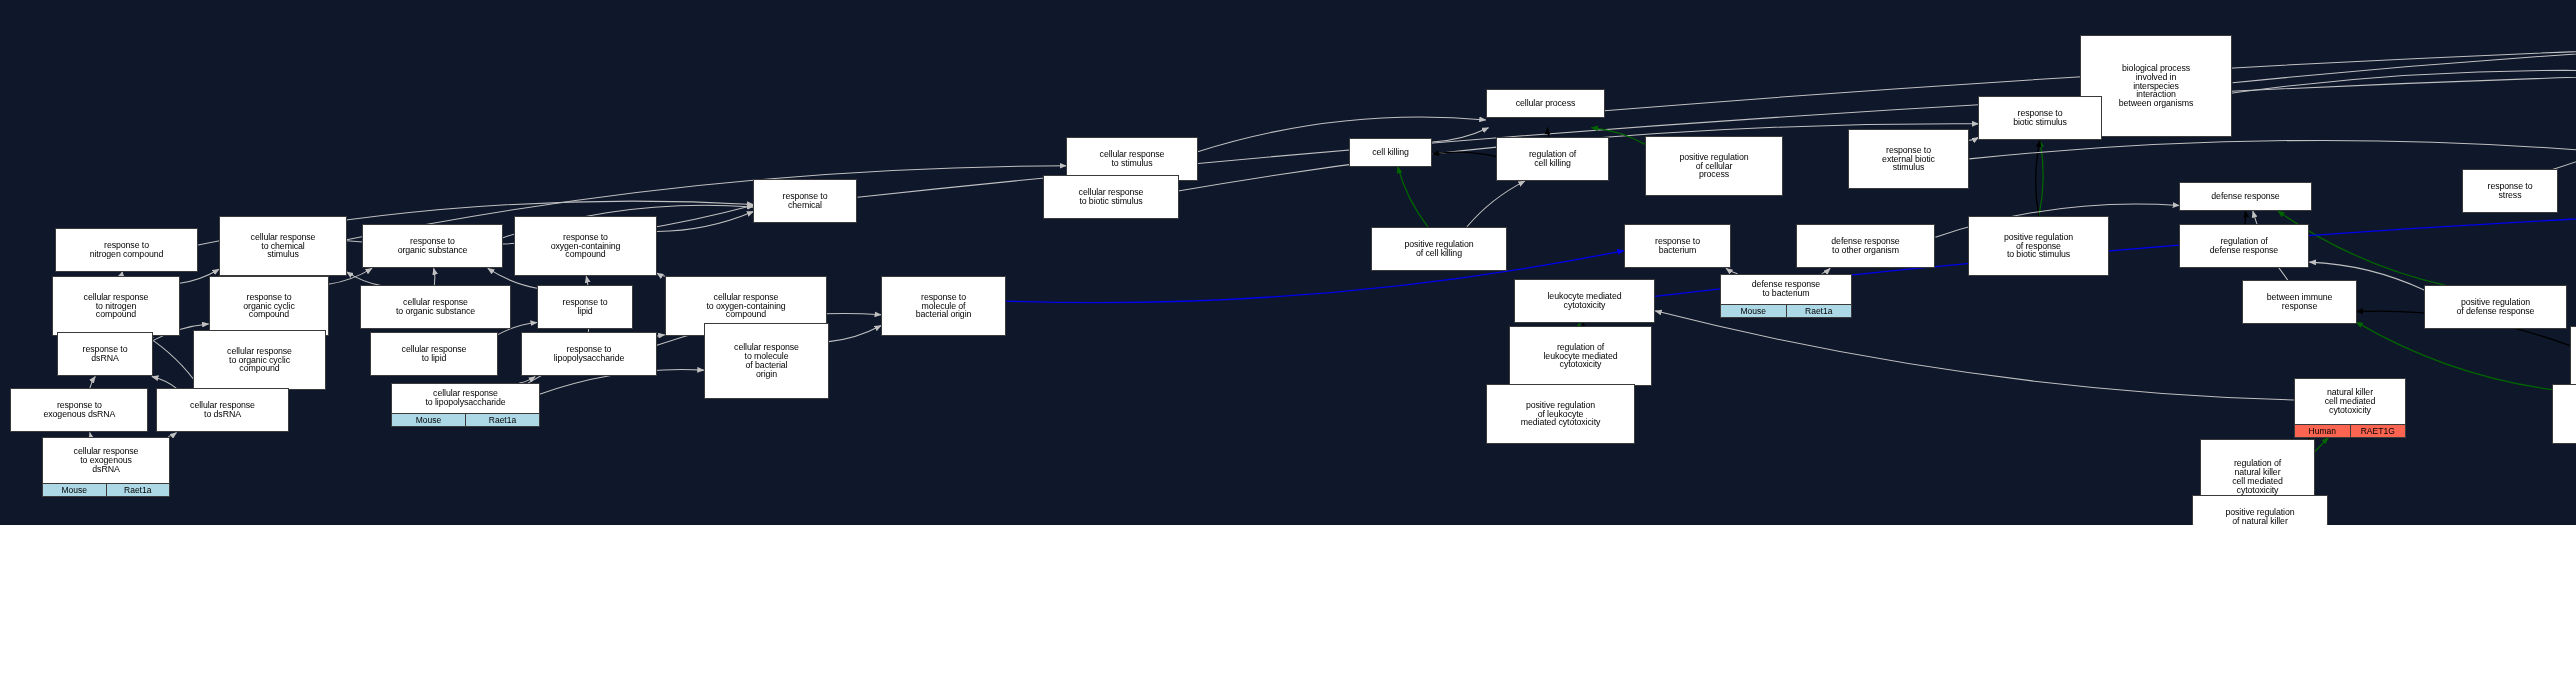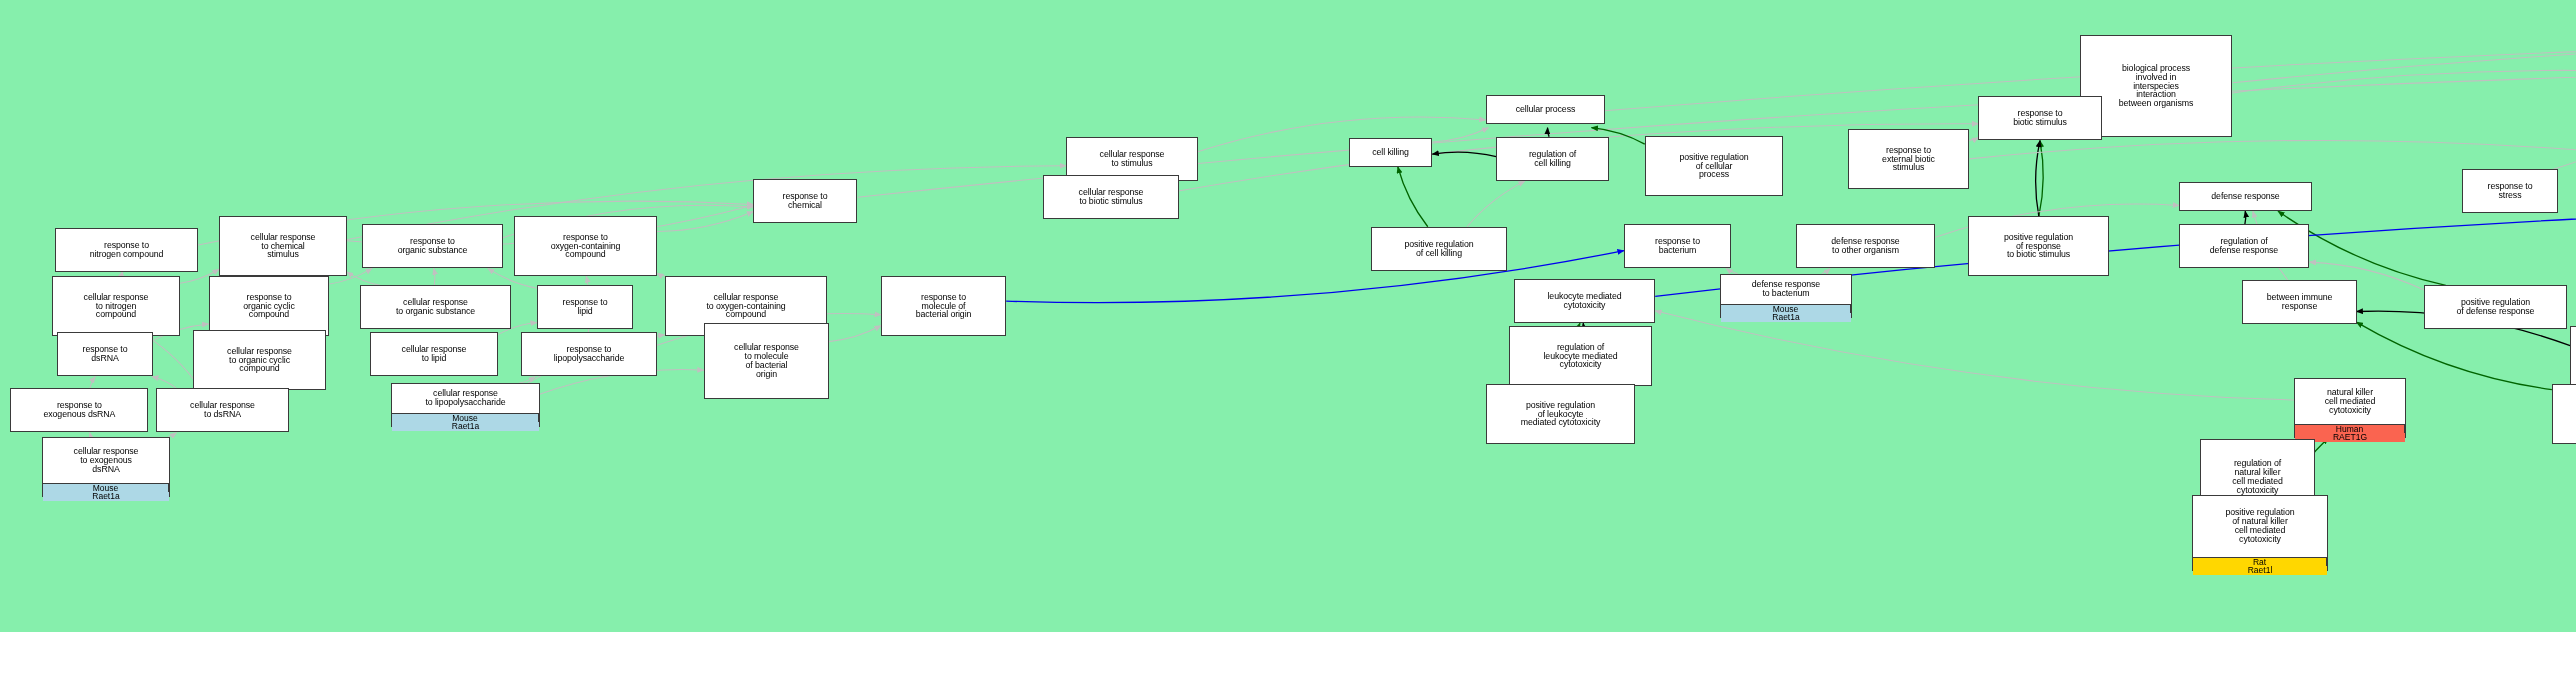--- a/index.html
+++ b/index.html
@@ -6,22 +6,22 @@
     margin: 0;
     padding: 0;
     background: #ffffff;
   }
   body {
     font-family: "Liberation Sans", sans-serif;
   }
   #graph-canvas {
     position: relative;
     width: 2576px;
-    height: 632px;
-    background: #86efac;
+    height: 525px;
+    background: #0f172a;
     overflow: hidden;
   }
   #edge-layer {
     position: absolute;
     left: 0;
     top: 0;
     width: 2576px;
     height: 688px;
     pointer-events: none;
   }
@@ -45,21 +45,21 @@
     text-align: center;
     padding: 1.3px 2px;
     font-size: 8.8px;
     line-height: 8.9px;
     color: #000000;
     white-space: pre-line;
     letter-spacing: -0.1px;
   }
   .gene-strip {
     display: flex;
-    flex-direction: column;
+    flex-direction: row;
     border-top: 1px solid #3a3a3a;
     height: 12.4px;
     flex: 0 0 12.4px;
   }
   .gene-strip .sp,
   .gene-strip .gn {
     flex: 1 1 50%;
     display: flex;
     align-items: center;
     justify-content: center;
@@ -219,21 +219,21 @@
         <div class="go-label">biological process
 involved in
 interspecies
 interaction
 between organisms</div>
       </div>
       <div class="go-node" style="left: 1978px; top: 96px; width: 124px; height: 44px;">
         <div class="go-label">response to
 biotic stimulus</div>
       </div>
-      <div class="go-node" style="left: 1486px; top: 95px; width: 119px; height: 29px;">
+      <div class="go-node" style="left: 1486px; top: 89px; width: 119px; height: 29px;">
         <div class="go-label">cellular process</div>
       </div>
       <div class="go-node" style="left: 1066px; top: 137px; width: 132px; height: 44px;">
         <div class="go-label">cellular response
 to stimulus</div>
       </div>
       <div class="go-node" style="left: 1349px; top: 138px; width: 83px; height: 29px;">
         <div class="go-label">cell killing</div>
       </div>
       <div class="go-node" style="left: 1496px; top: 137px; width: 113px; height: 44px;">

